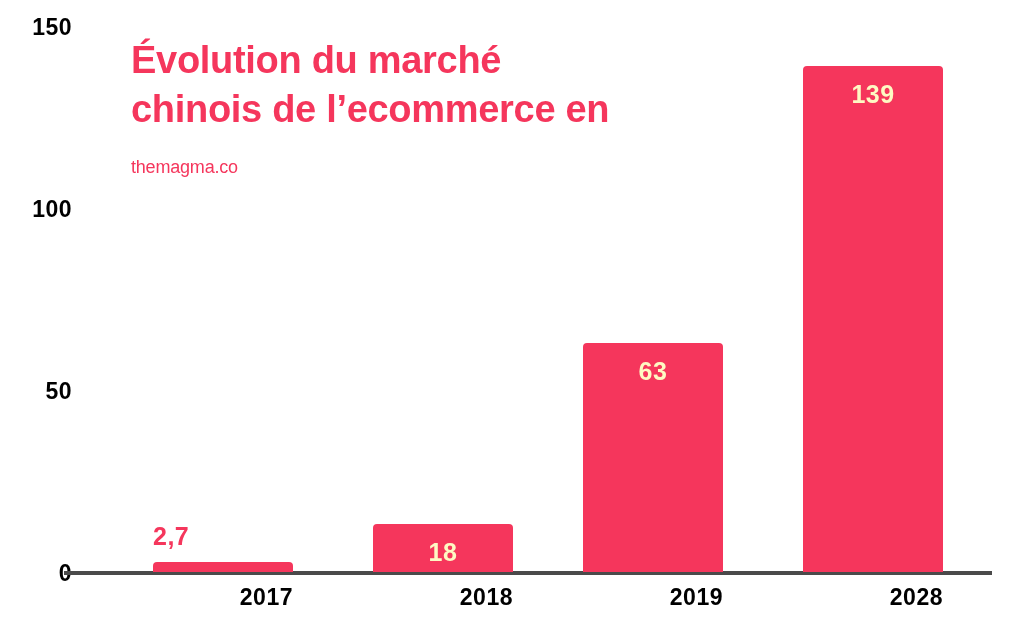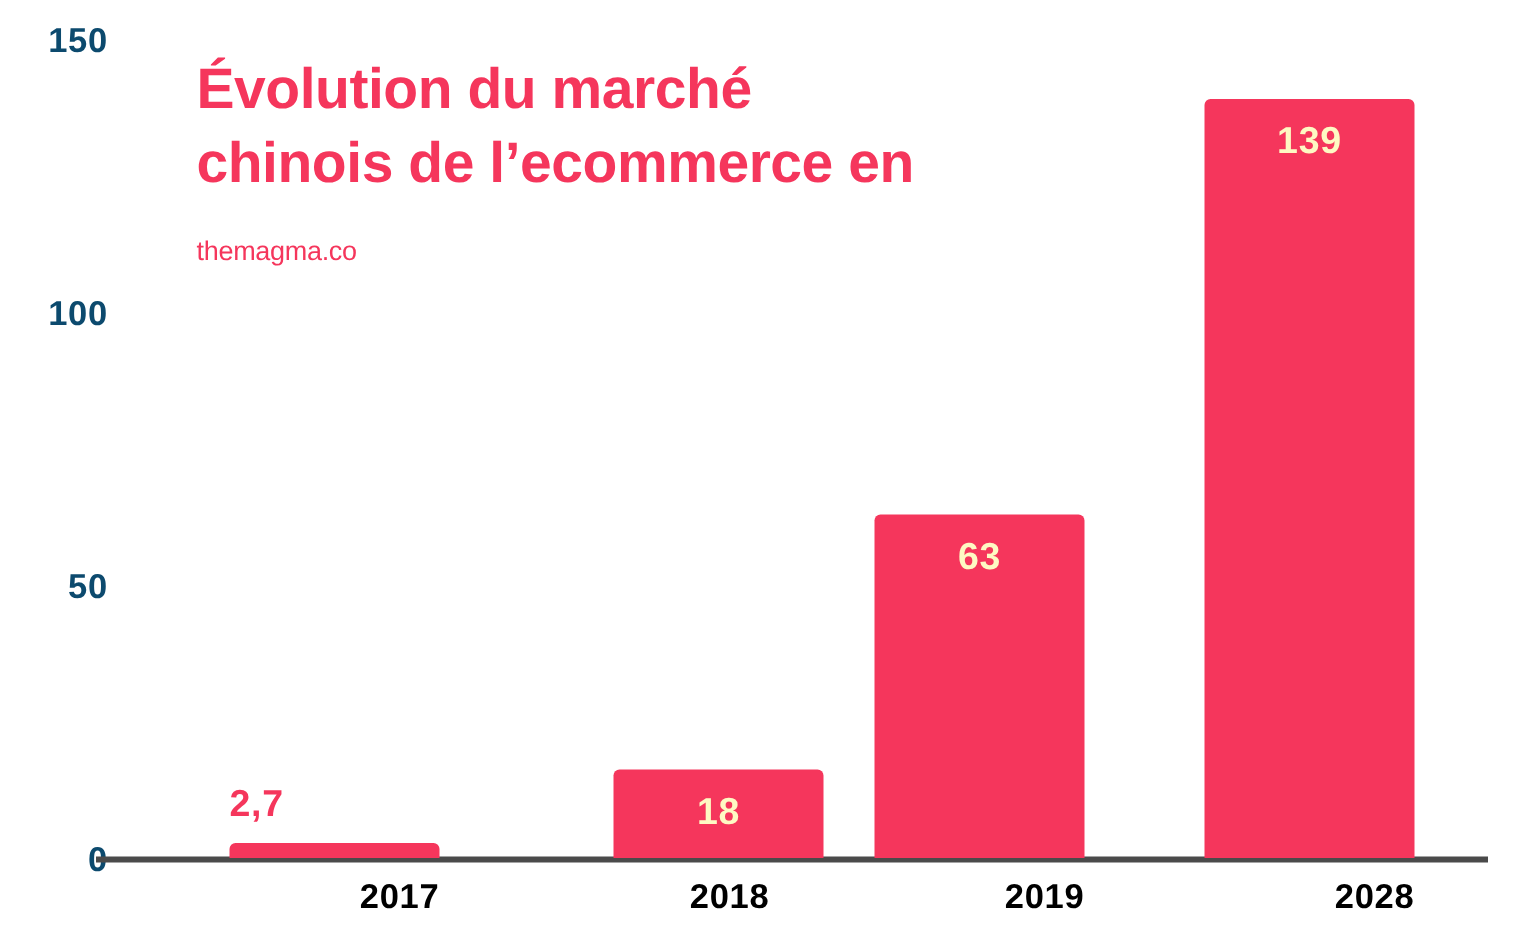--- a/index.html
+++ b/index.html
@@ -25,21 +25,21 @@
     top: 0;
     width: 80px;
     height: 625px;
   }
   .y-tick {
     position: absolute;
     right: 8px;
     transform: translateY(-50%);
     font-size: 23px;
     font-weight: bold;
-    color: #0c4a6e;
+    color: #000000;
     letter-spacing: 0.5px;
     white-space: nowrap;
   }
 
   
   .plot-area {
     position: absolute;
     left: 80px;
     top: 0;
     width: 944px;
@@ -149,21 +149,21 @@
 
     <div class="bars">
 
       <div class="bar-group" style="left:73px;">
         <div class="bar" style="height:10px;"></div>
         <div class="bar-value-above" style="bottom:74px;">2,7</div>
         <div class="x-label">2017</div>
       </div>
 
       <div class="bar-group" style="left:293px;">
-        <div class="bar" style="height:59px;margin-left:36px;">
+        <div class="bar" style="height:48px;">
           <div class="bar-value-inside">18</div>
         </div>
         <div class="x-label">2018</div>
       </div>
 
       <div class="bar-group" style="left:503px;">
         <div class="bar" style="height:229px;">
           <div class="bar-value-inside">63</div>
         </div>
         <div class="x-label">2019</div>

